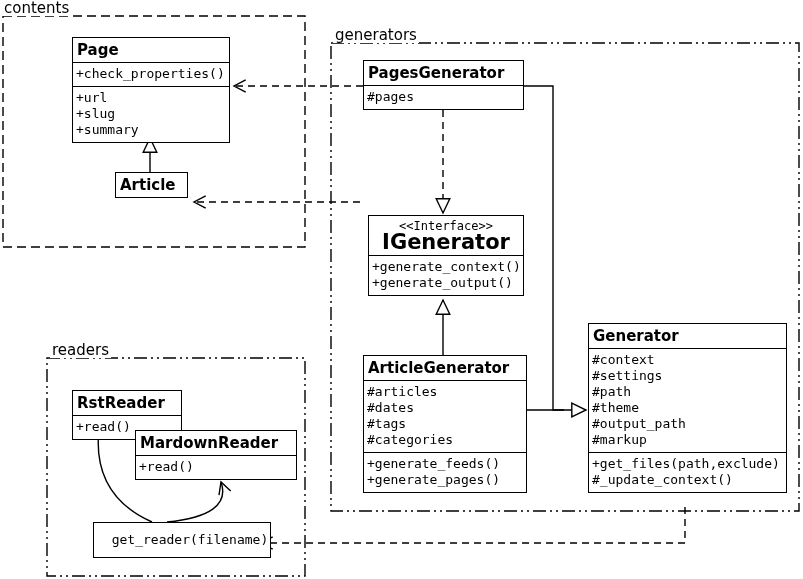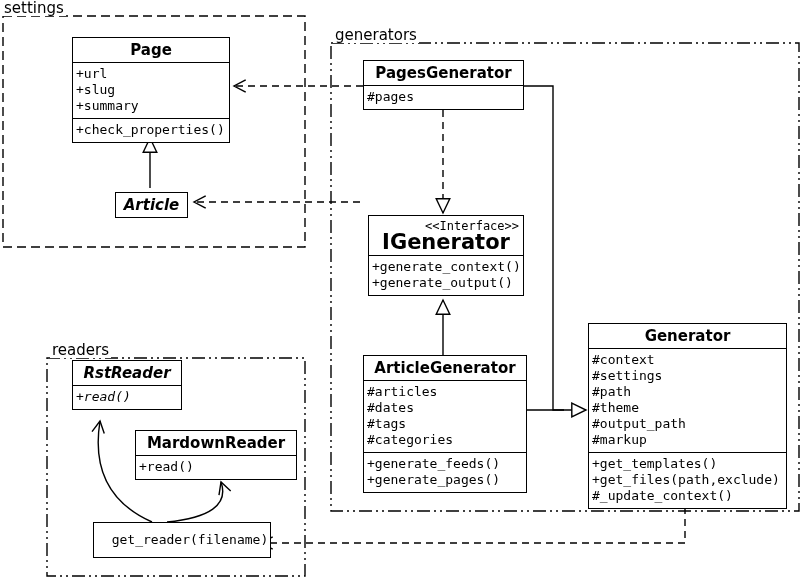--- a/index.html
+++ b/index.html
@@ -1,23 +1,23 @@
 <!DOCTYPE html>
 <html><head>
 <meta charset="utf-8">
 <style>
   html, body { margin: 0; padding: 0; background: #fff; }
   body { font-family: "DejaVu Sans", sans-serif; color: #000; }
   .canvas { position: relative; width: 803px; height: 579px; background: #fff; overflow: hidden; }
   svg.wires { position: absolute; left: 0; top: 0; z-index: 1; }
   .pkg-label { position: absolute; z-index: 3; font-size: 15px; line-height: 16px; background: #fff; padding: 0 2px; }
   .uml-class { position: absolute; z-index: 2; background: #fff; border: 1.8px solid #000; }
-  .uml-title { font-weight: bold; font-size: 15px; line-height: 18px; text-align: center; padding: 3px 4px; }
+  .uml-title { font-weight: bold; font-size: 15px; line-height: 18px; padding: 3px 4px; }
   .uml-header { text-align: center; padding: 3px 4px; }
-  .stereotype { font-family: "DejaVu Sans Mono", monospace; font-size: 12px; line-height: 14px; font-weight: normal; text-align: right; }
+  .stereotype { font-family: "DejaVu Sans Mono", monospace; font-size: 12px; line-height: 14px; font-weight: normal; }
   .iface-name { font-weight: bold; font-size: 21px; line-height: 19px; }
   .sep { border-top: 1.3px solid #000; }
   .uml-section { padding: 3px 3px 4px 3px; }
   .uml-line { font-family: "DejaVu Sans Mono", monospace; font-size: 13px; line-height: 16px; white-space: nowrap; }
   .fn-title { font-family: "DejaVu Sans Mono", monospace; font-weight: normal; font-size: 13px; line-height: 16px; text-align: center; padding: 9px 1px; white-space: nowrap; }
 </style>
 </head>
 <body>
 
 <div class="canvas">
@@ -41,37 +41,37 @@
     <line x1="443" y1="110" x2="443" y2="213" stroke="#000" stroke-width="1.4" stroke-dasharray="7 5" marker-end="url(#tri)"></line>
     <line x1="443" y1="355" x2="443" y2="300" stroke="#000" stroke-width="1.4" marker-end="url(#tri)"></line>
     <path d="M 522 86 L 553 86 L 553 410 L 564 410" fill="none" stroke="#000" stroke-width="1.4"></path>
     <line x1="525" y1="410" x2="586" y2="410" stroke="#000" stroke-width="1.4" marker-end="url(#tri)"></line>
     <line x1="360" y1="202" x2="194" y2="202" stroke="#000" stroke-width="1.4" stroke-dasharray="7 5" marker-end="url(#vee)"></line>
     <path d="M 685 507 L 685 543 L 261 543" fill="none" stroke="#000" stroke-width="1.4" stroke-dasharray="7 5" marker-end="url(#vee)"></path>
     <path d="M 152 522 C 116 506 91 477 100 421" fill="none" stroke="#000" stroke-width="1.4" marker-end="url(#vee)"></path>
     <path d="M 167 522 C 209 518 229 505 221 482" fill="none" stroke="#000" stroke-width="1.4" marker-end="url(#vee)"></path>
   </svg>
 
-  <div class="pkg-label" style="left:2px; top:0px;">settings</div>
+  <div class="pkg-label" style="left:2px; top:0px;">contents</div>
   <div class="pkg-label" style="left:333px; top:27px;">generators</div>
   <div class="pkg-label" style="left:50px; top:342px;">readers</div>
 
   <div class="uml-class" style="left:72px; top:37px; width:156px;">
     <div class="uml-title">Page</div>
     <div class="uml-section sep">
+      <div class="uml-line">+check_properties()</div>
+    </div>
+    <div class="uml-section sep">
       <div class="uml-line">+url</div>
       <div class="uml-line">+slug</div>
       <div class="uml-line">+summary</div>
     </div>
-    <div class="uml-section sep">
-      <div class="uml-line">+check_properties()</div>
-    </div>
   </div>
 
-  <div class="uml-class" style="left:115px; top:192px; width:71px;font-style:italic;">
+  <div class="uml-class" style="left:115px; top:172px; width:71px;">
     <div class="uml-title">Article</div>
   </div>
 
   <div class="uml-class" style="left:363px; top:60px; width:159px;">
     <div class="uml-title">PagesGenerator</div>
     <div class="uml-section sep">
       <div class="uml-line">#pages</div>
     </div>
   </div>
 
@@ -104,27 +104,26 @@
     <div class="uml-title">Generator</div>
     <div class="uml-section sep">
       <div class="uml-line">#context</div>
       <div class="uml-line">#settings</div>
       <div class="uml-line">#path</div>
       <div class="uml-line">#theme</div>
       <div class="uml-line">#output_path</div>
       <div class="uml-line">#markup</div>
     </div>
     <div class="uml-section sep">
-      <div class="uml-line">+get_templates()</div>
       <div class="uml-line">+get_files(path,exclude)</div>
       <div class="uml-line">#_update_context()</div>
     </div>
   </div>
 
-  <div class="uml-class" style="left:72px; top:360px; width:108px;font-style:italic;">
+  <div class="uml-class" style="left:72px; top:390px; width:108px;">
     <div class="uml-title">RstReader</div>
     <div class="uml-section sep">
       <div class="uml-line">+read()</div>
     </div>
   </div>
 
   <div class="uml-class" style="left:135px; top:430px; width:160px;">
     <div class="uml-title">MardownReader</div>
     <div class="uml-section sep">
       <div class="uml-line">+read()</div>

